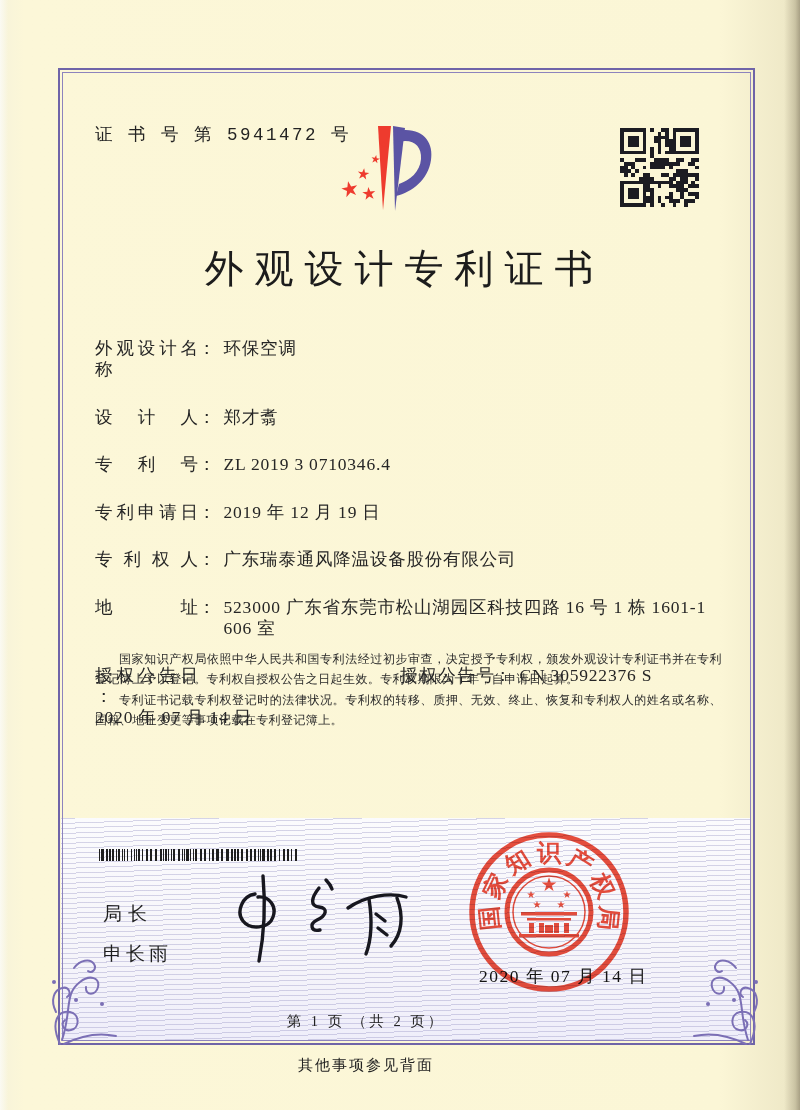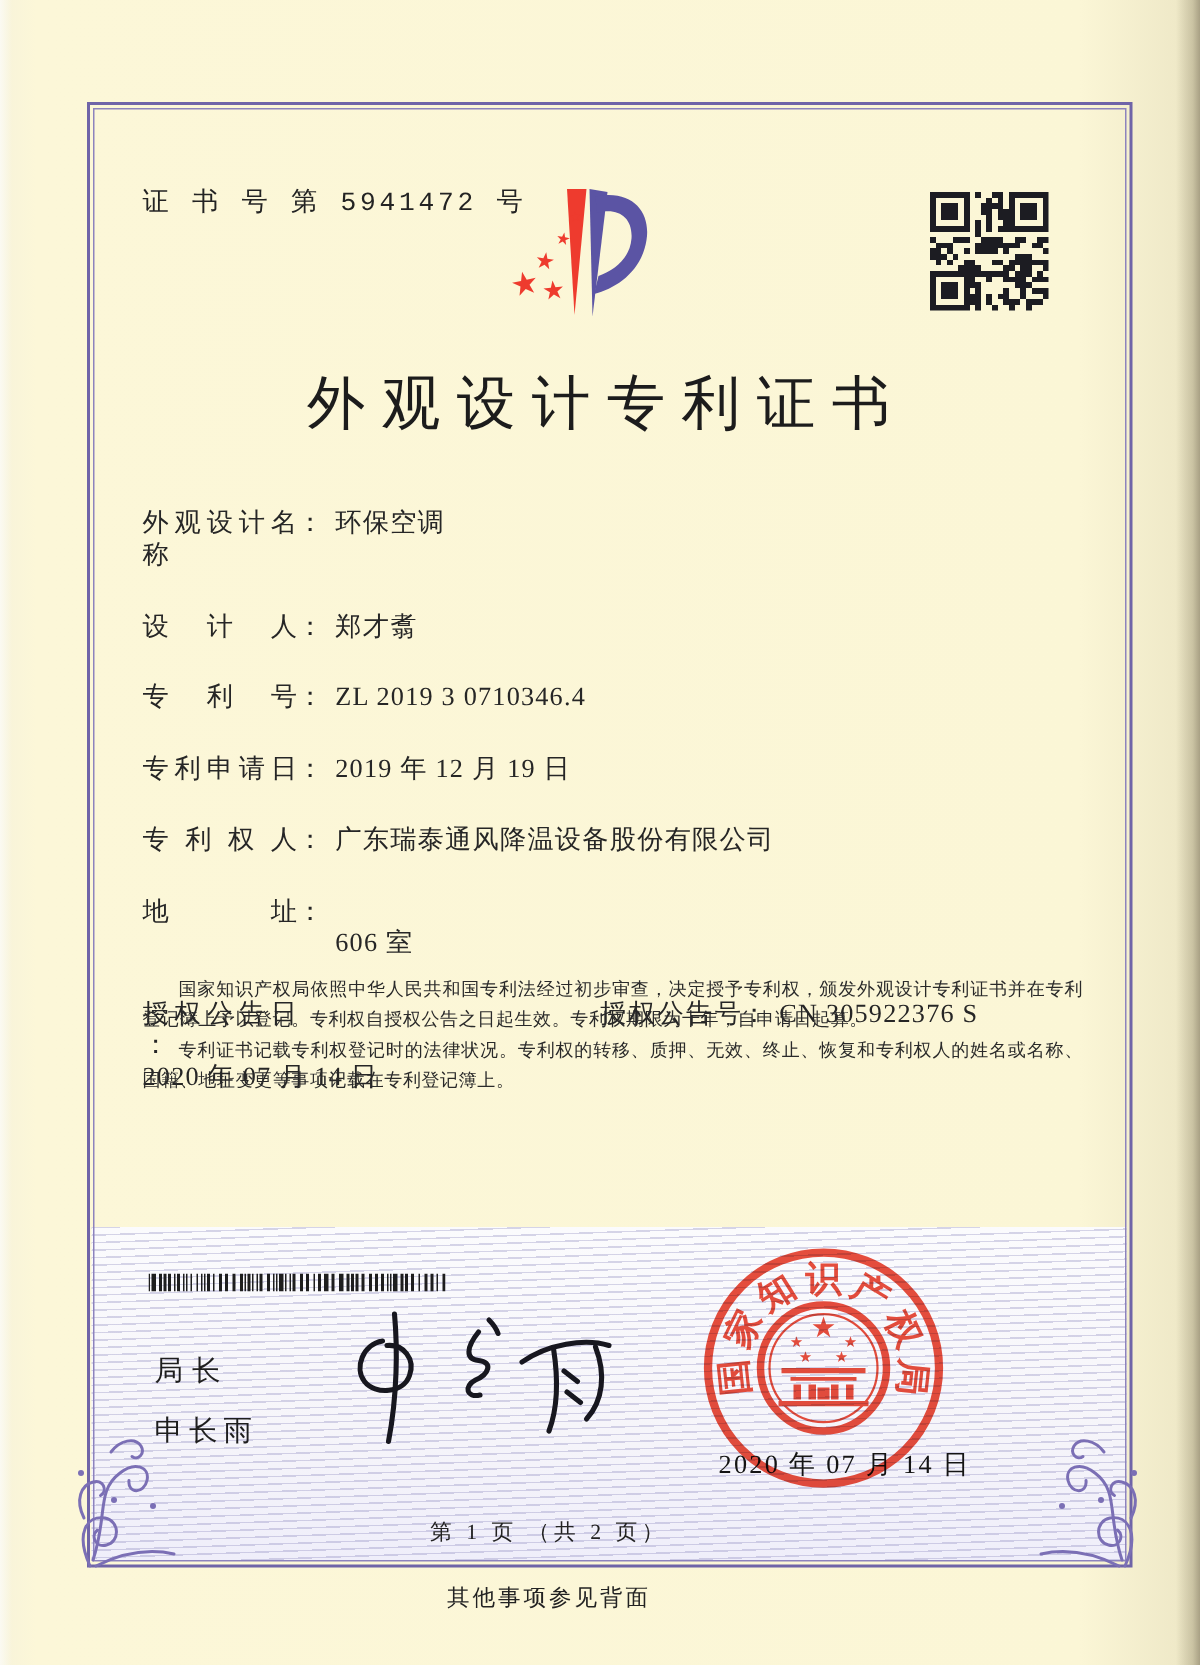--- a/index.html
+++ b/index.html
@@ -374,21 +374,21 @@
     </div>
     <div class="frow">
       <span class="flabel">专利权人</span>
         <span class="fcolon">：</span>
       <span class="fvalue">广东瑞泰通风降温设备股份有限公司</span>
     </div>
     <div class="frow">
       <span class="flabel">地址</span>
         <span class="fcolon">：</span>
       <span class="fvalue">
-        <br>
+        <span>523000 广东省东莞市松山湖园区科技四路 16 号 1 栋 1601-1</span><br>
         <span class="addr2">606 室</span>
       </span>
     </div>
     <div class="frow" id="grant-row">
       <span class="flabel">授权公告日</span>
         <span class="fcolon">：</span>
       <span class="fvalue">2020 年 07 月 14 日</span>
       <span id="grant-no-wrap">
         <span class="flabel">授权公告号</span>
           <span class="fcolon">：</span>

